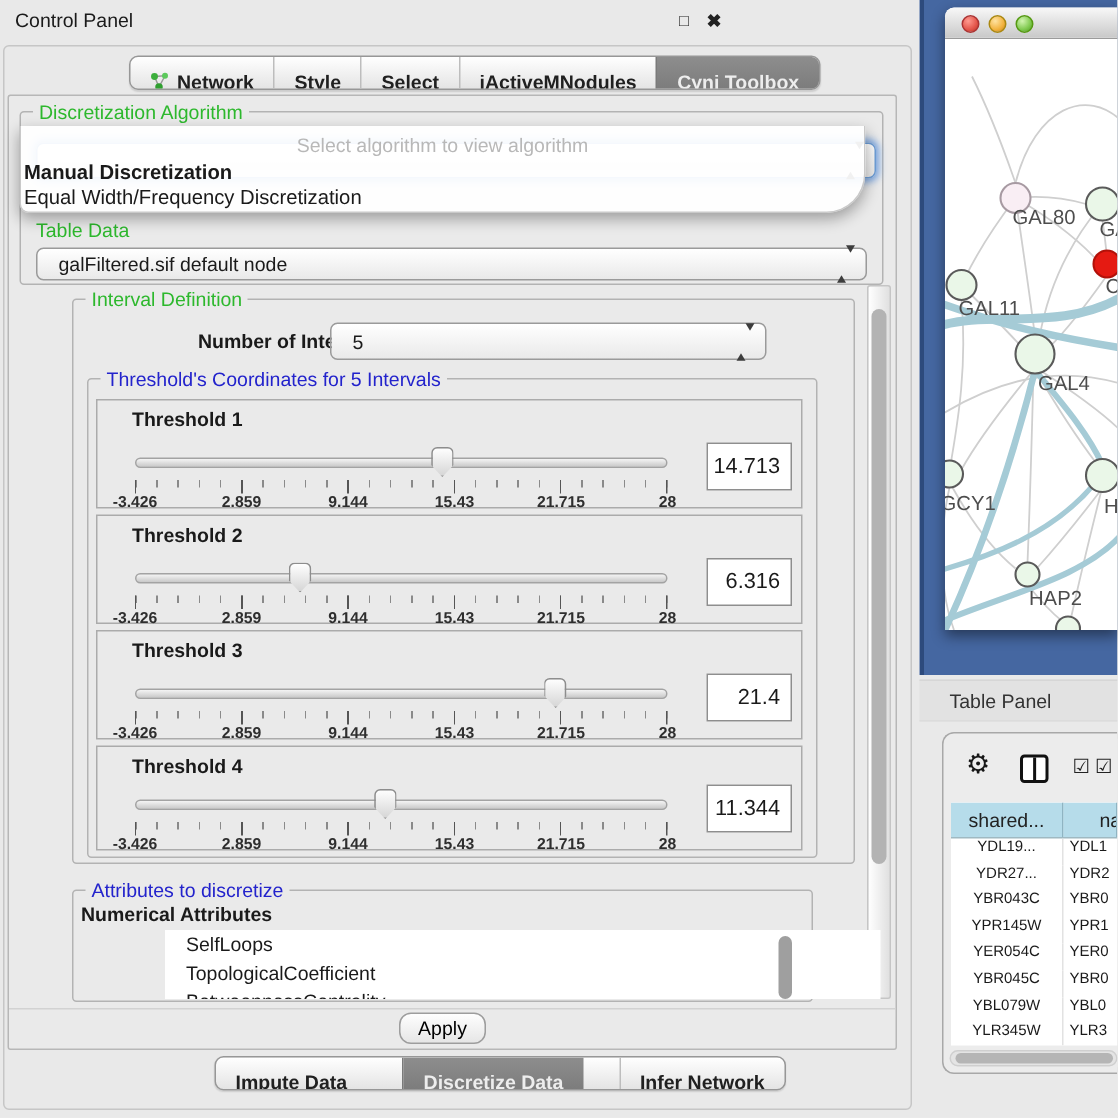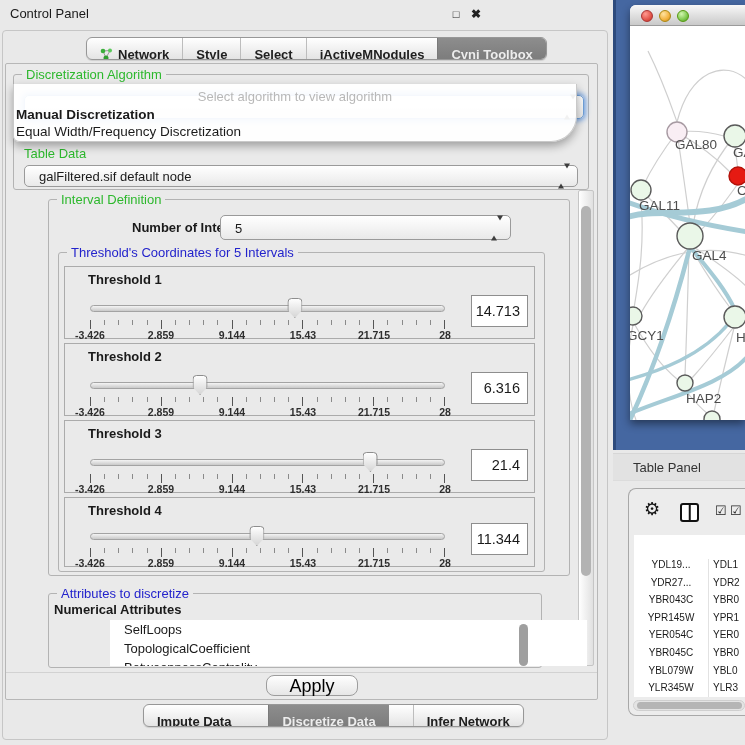--- a/index.html
+++ b/index.html
@@ -71,21 +71,21 @@
   .vscroll { position:absolute; left:578px; top:190px; width:16px; height:476px; background:linear-gradient(90deg,#ffffff,#e0e0e0); border:1px solid #c5c5c5; border-radius:2px; }
   .vscroll .thumb { position:absolute; left:2px; width:10px; top:15px; height:370px; background:#b3b3b3; border-radius:5px; }
   .list-thumb { position:absolute; width:9px; background:#9f9f9f; border-radius:5px; }
 
   
   .attr-list { position:absolute; left:66px; top:620px; width:477px; height:46px; background:#ffffff; overflow:hidden;margin-left:44px; }
   .attr-item { font-size:13px; line-height:19px; padding-left:14px; white-space:nowrap; }
 
   
   .footer-sep { position:absolute; left:6px; right:6px; top:672px; border-top:1px solid #d2d2d2; }
-  .apply-btn { position:absolute; left:266px; top:675px; width:92px; height:21px; border:1px solid #9d9d9d; border-radius:8px; background:linear-gradient(#fefefe,#e6e6e6); font-size:18px; font-family:"Liberation Sans",sans-serif; }
+  .apply-btn { position:absolute; left:266px; top:675px; width:58px; height:21px; border:1px solid #9d9d9d; border-radius:8px; background:linear-gradient(#fefefe,#e6e6e6); font-size:13px; font-family:"Liberation Sans",sans-serif; }
 
   
   .net-frame { position:absolute; left:613px; top:0; width:132px; height:450px; background:#4567a1; box-shadow:inset 3px 0 0 #2d4a7c;padding-left:20px; }
   .inner-win { position:absolute; left:17px; top:5px; width:115px; height:415px; background:#ffffff; border-radius:6px 0 0 0; box-shadow:0 4px 9px rgba(0,0,0,.45); }
   .mac-titlebar { position:absolute; left:0; top:0; right:0; height:21px; background:linear-gradient(#f8f8f8,#c9c9c9); border-bottom:1px solid #9b9b9b; border-radius:6px 0 0 0; }
   .light { position:absolute; top:4.5px; width:12px; height:12px; border-radius:50%; }
   .light.red    { left:11px; background:radial-gradient(circle at 35% 30%, #ff9a90, #e3554a 60%, #b03226); border:.5px solid #a33; }
   .light.yellow { left:29px; background:radial-gradient(circle at 35% 30%, #ffe3a1, #f2b23e 60%, #c07f1c); border:.5px solid #a81; }
   .light.green  { left:47px; background:radial-gradient(circle at 35% 30%, #d2f5b0, #7fc94e 60%, #4d9422); border:.5px solid #591;  }
   .net-canvas { position:absolute; left:0; top:21px; width:115px; height:394px; overflow:hidden; background:#fff; }
@@ -362,20 +362,24 @@
     <span>Table Panel</span>
   </div>
   <div class="tp-panel">
     <div class="tp-toolbar">
       <span class="gear-ic">⚙</span>
       <span class="col-ic"></span>
       <span class="chk-ic chk1">☑</span>
       <span class="chk-ic chk2">☑</span>
     </div>
     <div class="tp-table">
+      <div class="tp-colheads">
+        <div class="ch c1">shared...</div>
+        <div class="ch c2">na</div>
+      </div>
       <div class="tp-rows">
           <div class="tp-row">
             <span class="c1">YDL19...</span>
             <span class="c2">YDL1</span>
           </div>
           <div class="tp-row">
             <span class="c1">YDR27...</span>
             <span class="c2">YDR2</span>
           </div>
           <div class="tp-row">

